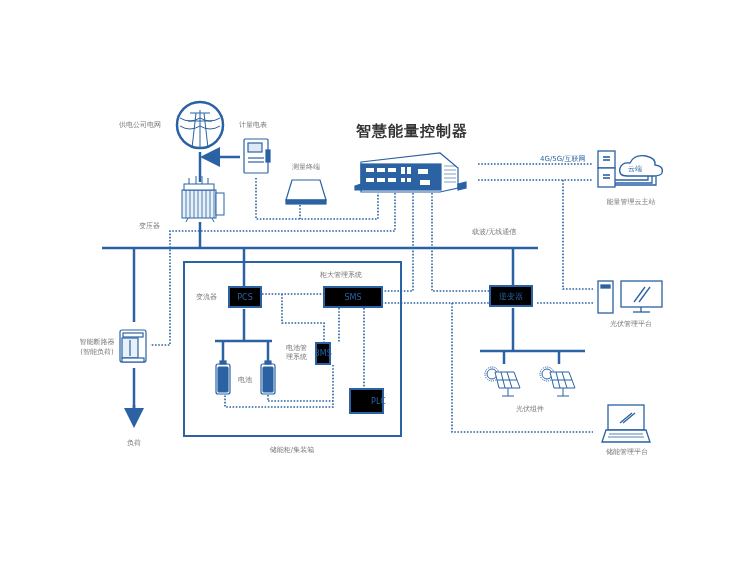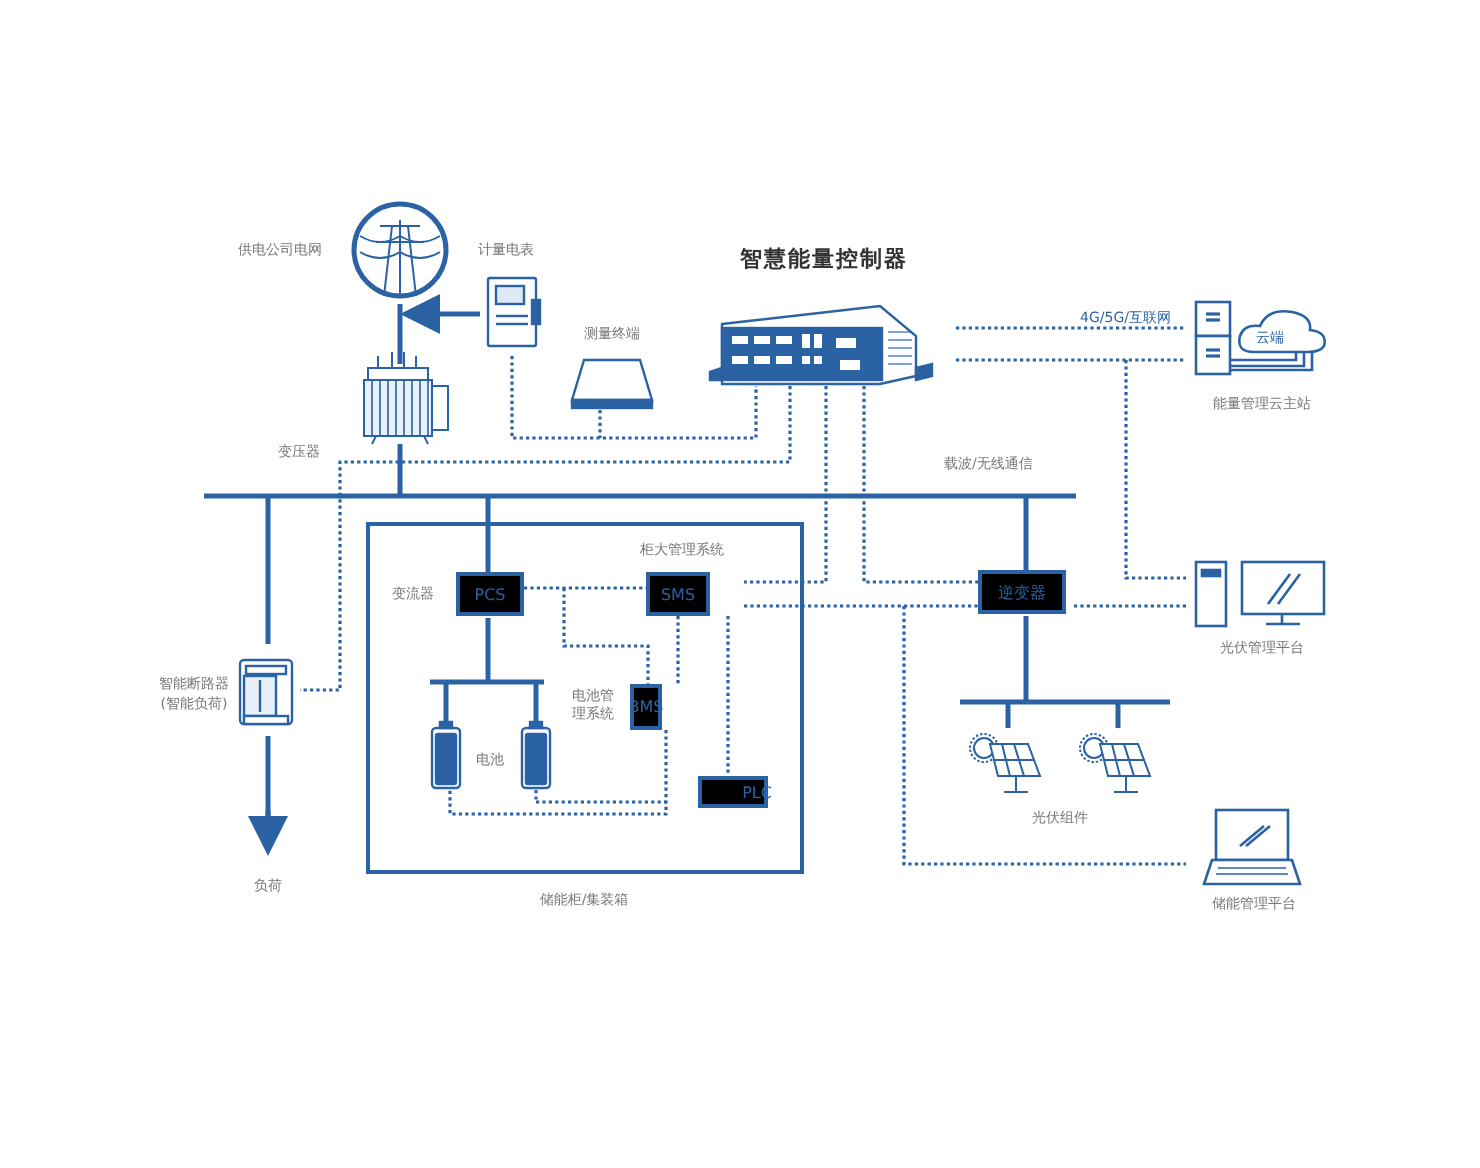--- a/index.html
+++ b/index.html
@@ -1,20 +1,20 @@
 <!DOCTYPE html>
 <html><head>
   <meta charset="utf-8">
   <style>
     html, body { margin: 0; padding: 0; background: #ffffff; }
     body { width: 740px; height: 584px; position: relative; overflow: hidden; font-family: "DejaVu Sans", sans-serif; }
     #diagram { position: absolute; left: 0; top: 0; width: 740px; height: 584px; }
     .lbl { position: absolute; font-size: 7px; color: #777777; white-space: nowrap; line-height: 1.2; }
     .lbl.c { transform: translateX(-50%); text-align: center; }
-    .title { position: absolute; font-size: 11px; font-weight: bold; color: #333333; white-space: nowrap; transform: translateX(-50%); letter-spacing: 1px; }
+    .title { position: absolute; font-size: 15px; font-weight: bold; color: #333333; white-space: nowrap; transform: translateX(-50%); letter-spacing: 1px; }
     .box { position: absolute; box-sizing: border-box; border: 2.5px solid #2a62a3; background: #000000; color: #2a62a3; font-size: 8px; font-weight: normal; display: flex; align-items: center; justify-content: center; }
     .net { position: absolute; font-size: 7px; color: #2a62a3; white-space: nowrap; }
   </style>
 </head>
 <body>
 
 <svg id="diagram" viewBox="0 0 740 584">
   <defs>
     <marker id="arrowhead" markerWidth="8" markerHeight="8" refX="4" refY="4" orient="auto">
       <path d="M0,0 L8,4 L0,8 z" fill="#2a62a3"></path>
@@ -229,23 +229,23 @@
     <path d="M550 372 L569 372 L575 388 L554 388 z"></path>
     <line x1="556" y1="372" x2="560" y2="388"></line>
       <line x1="562" y1="372" x2="567" y2="388"></line>
     <line x1="552" y1="380" x2="572" y2="380"></line>
     <line x1="563" y1="388" x2="563" y2="396"></line>
       <line x1="557" y1="396" x2="569" y2="396"></line>
   </g>
 </svg>
 
 <div class="box" style="left:228px;top:286px;width:34px;height:22px;">PCS</div>
-<div class="box" style="left:323px;top:286px;width:32px;height:22px;">SMS</div>
+<div class="box" style="left:323px;top:286px;width:60px;height:22px;">SMS</div>
 <div class="box" style="left:315px;top:342px;width:16px;height:23px;">BMS</div>
-<div class="box" style="left:349px;top:388px;width:35px;height:16px;padding-left:24px;">PLC</div>
+<div class="box" style="left:349px;top:388px;width:35px;height:26px;padding-left:24px;">PLC</div>
 <div class="box" style="left:489px;top:285px;width:44px;height:22px;">逆变器</div>
 
 <div class="title" style="left:412px;top:122px;">智慧能量控制器</div>
 <div class="lbl" style="left:119px;top:121px;">供电公司电网</div>
 <div class="lbl" style="left:239px;top:121px;">计量电表</div>
 <div class="lbl" style="left:292px;top:163px;">测量终端</div>
 <div class="lbl" style="left:139px;top:196px;margin-top:26px;">变压器</div>
 <div class="net" style="left:503px;top:154px;margin-left:37px;">4G/5G/互联网</div>
 <div class="lbl" style="left:472px;top:228px;">载波/无线通信</div>
 <div class="lbl c" style="left:631px;top:198px;">能量管理云主站</div>

